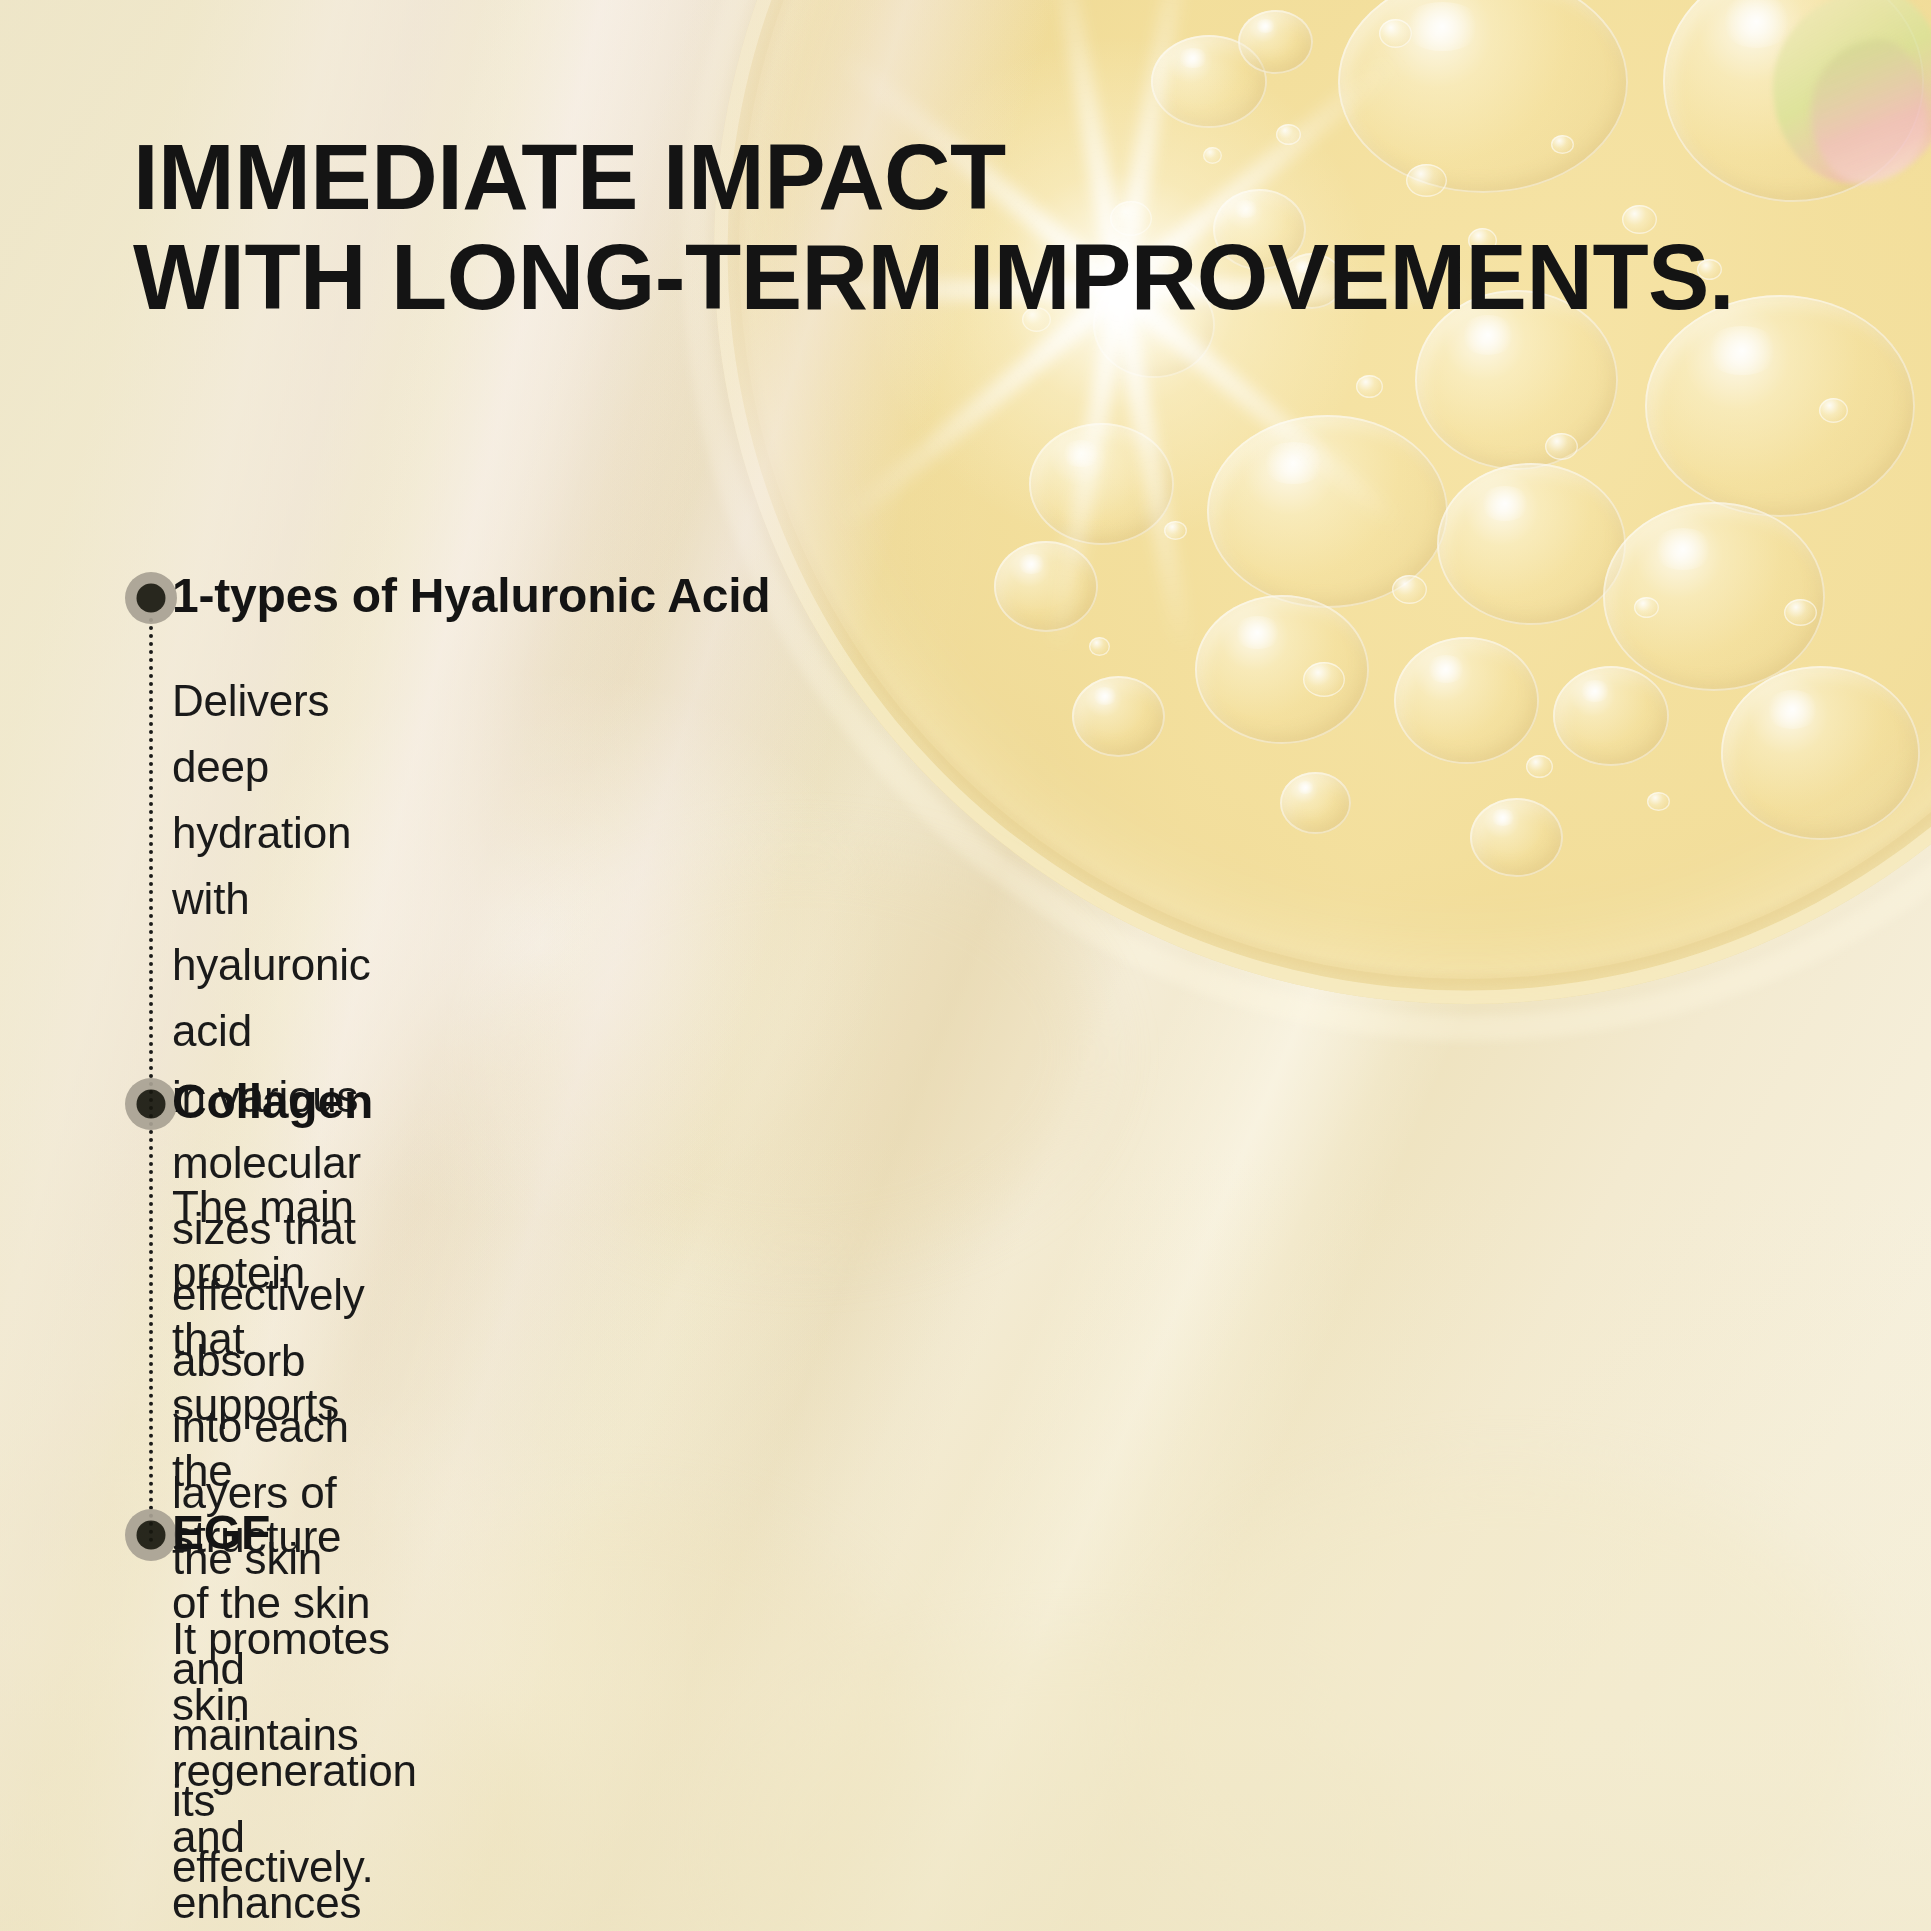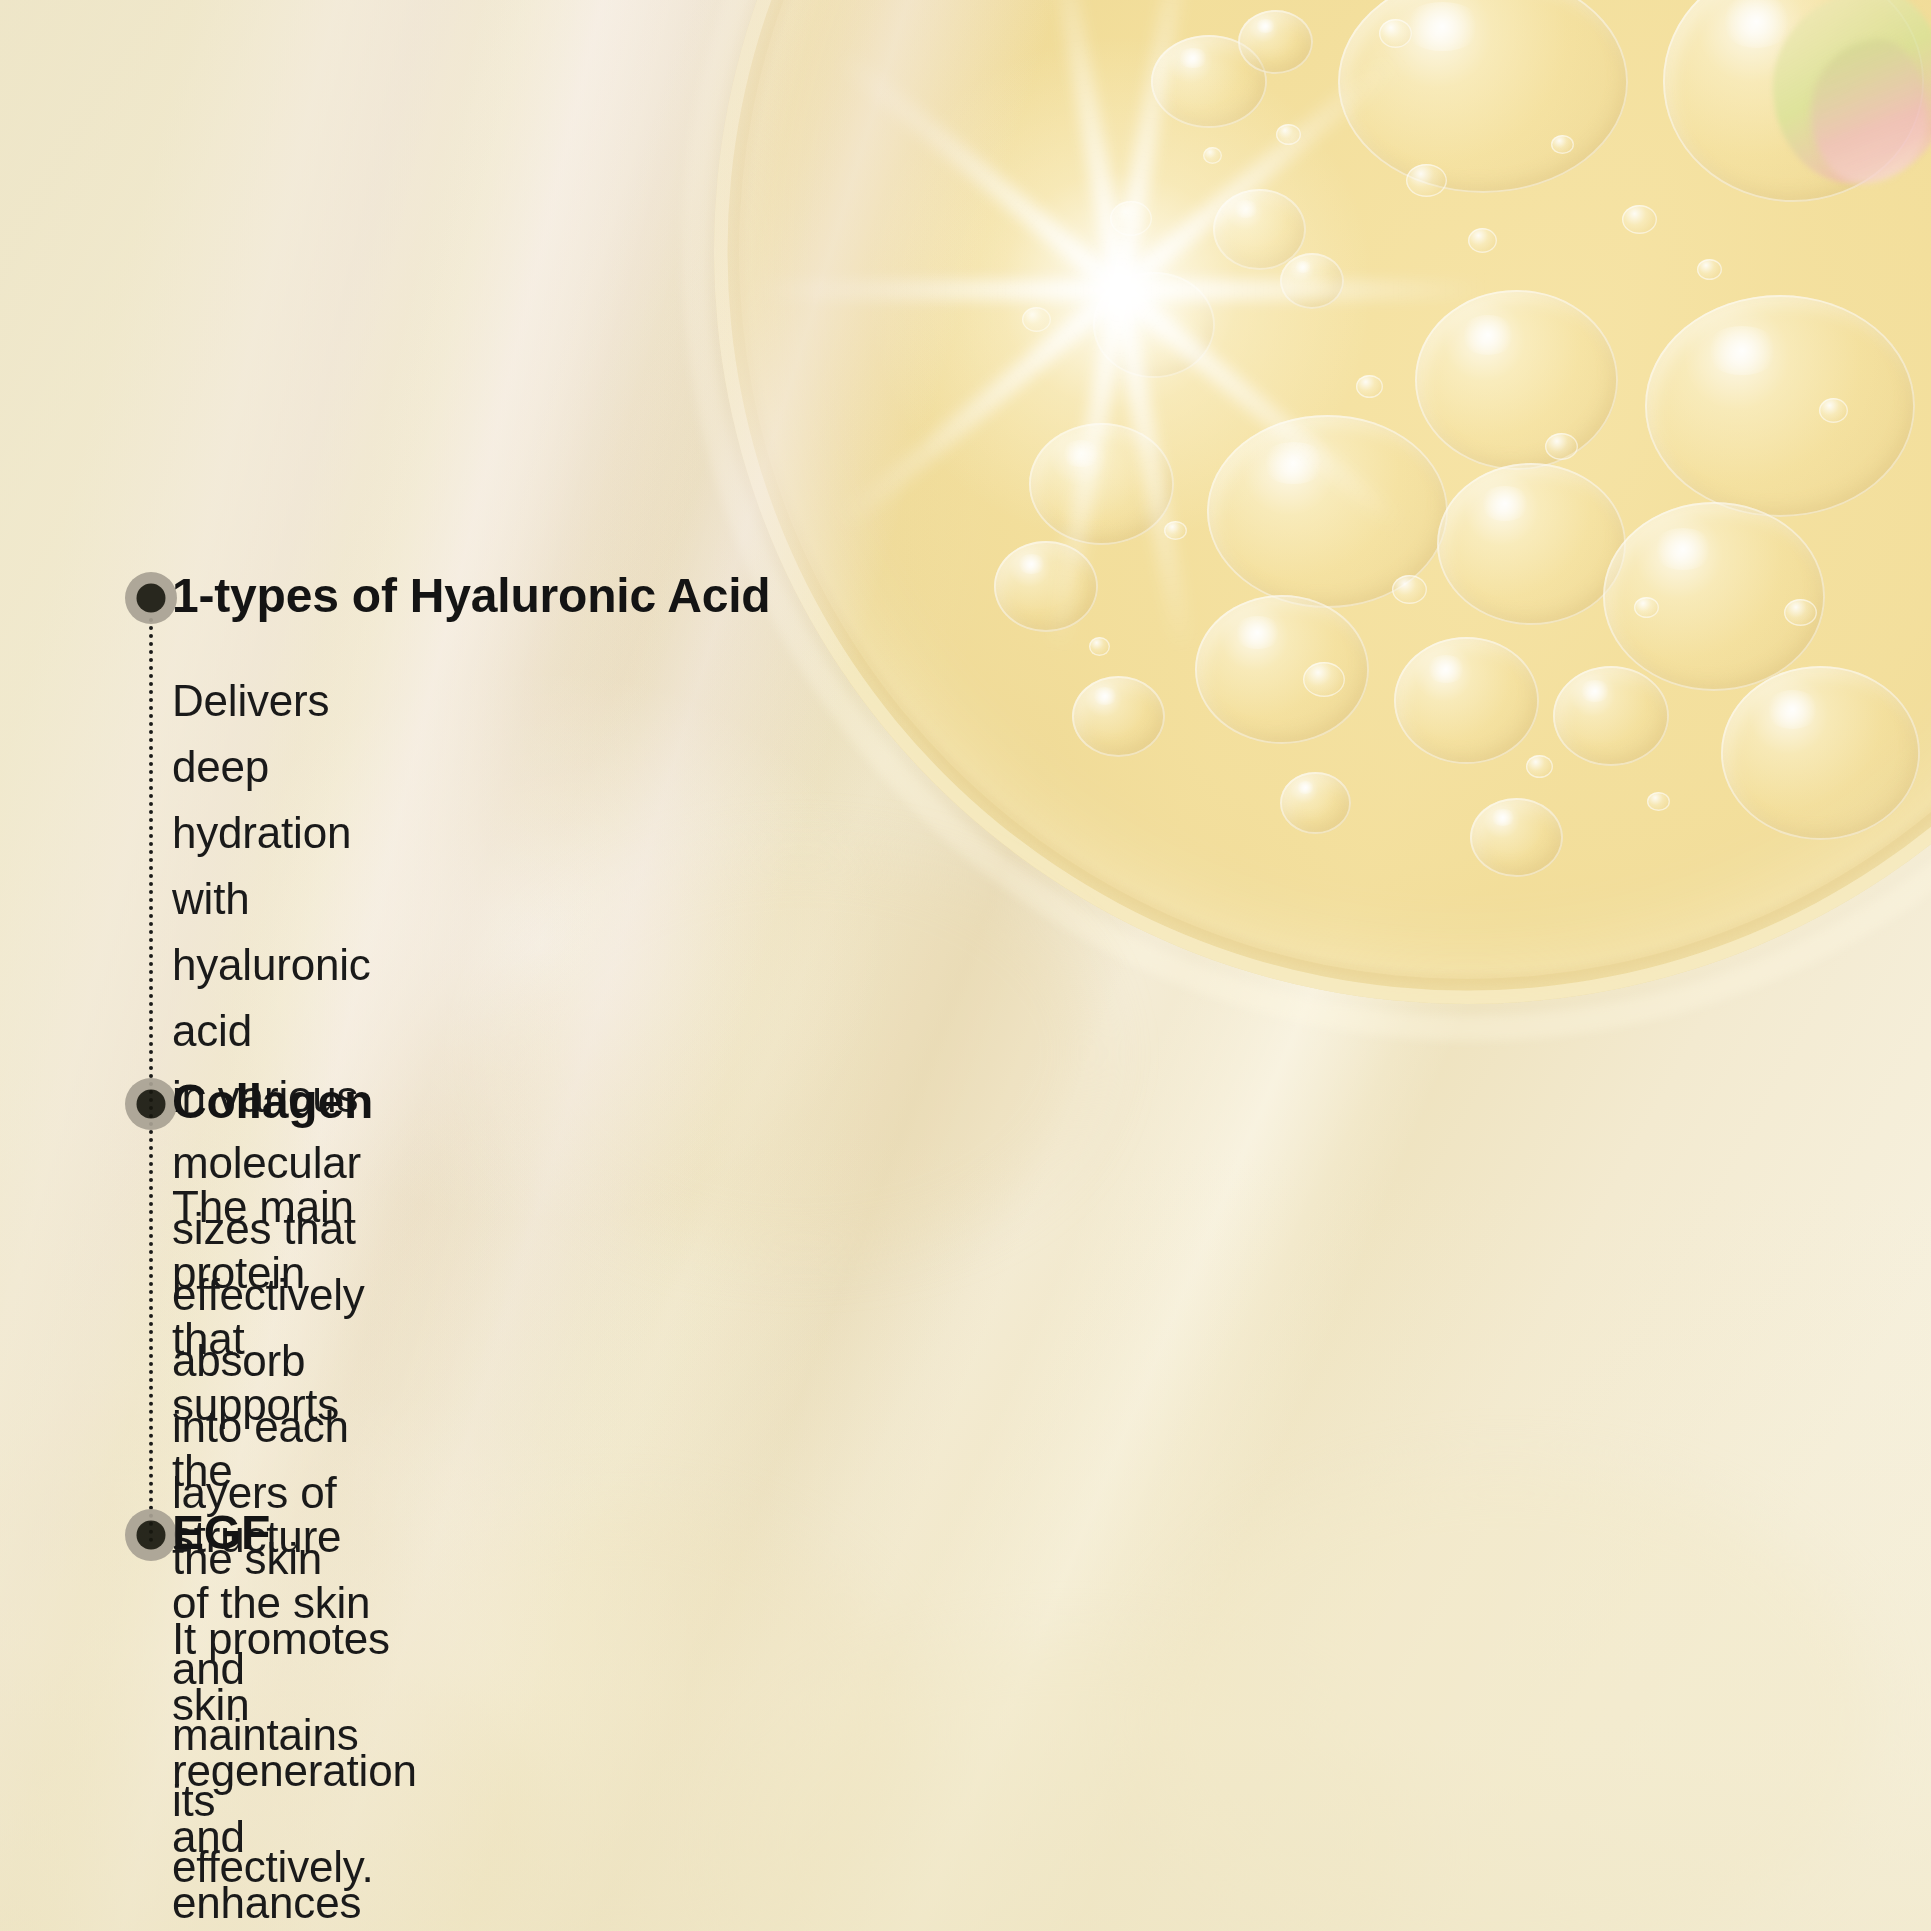--- a/index.html
+++ b/index.html
@@ -349,20 +349,22 @@
   <div class="bg-blob" style="left:734px;top:1641px;width:676px;height:406px;background:rgba(240,229,192,0.38);"></div>
   <div class="bg-blob" style="left:1139px;top:1468px;width:734px;height:502px;background:rgba(242,232,198,0.40);"></div>
   <div class="bg-blob" style="left:502px;top:850px;width:599px;height:406px;background:rgba(234,219,175,0.30);"></div>
 
   <div class="bg-layer bg-sheen-a"></div>
   <div class="bg-layer bg-veil"></div>
   <div class="bg-layer bg-veil-bottom"></div>
 
   <div class="content">
 
+    <h1 class="headline">IMMEDIATE IMPACT
+WITH LONG-TERM IMPROVEMENTS.</h1>
 
     <div class="timeline"></div>
 
     <div class="feature" id="feat-0">
       <span class="dot"></span>
       <div class="ftitle">1-types of Hyaluronic Acid</div>
       <div class="fdesc">Delivers deep hydration with hyaluronic acid
 in various molecular sizes that effectively absorb
 into each layers of the skin</div>
     </div>

